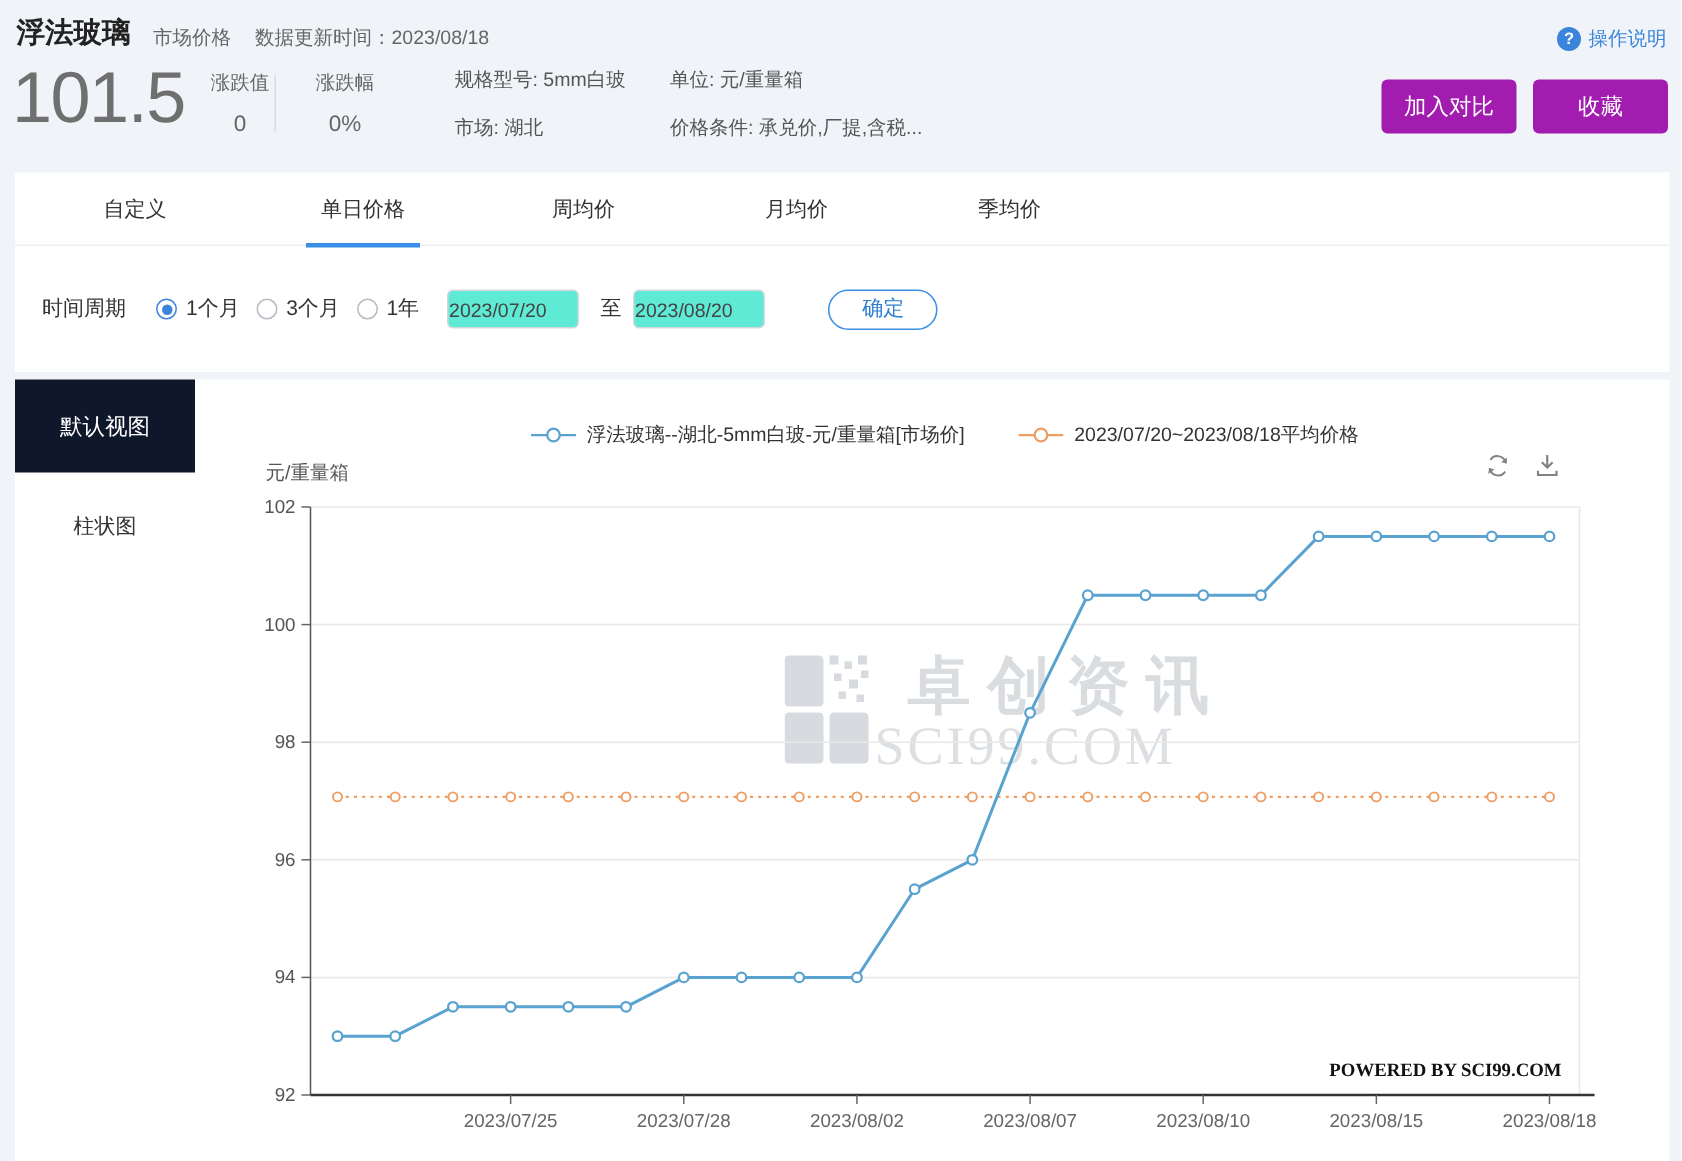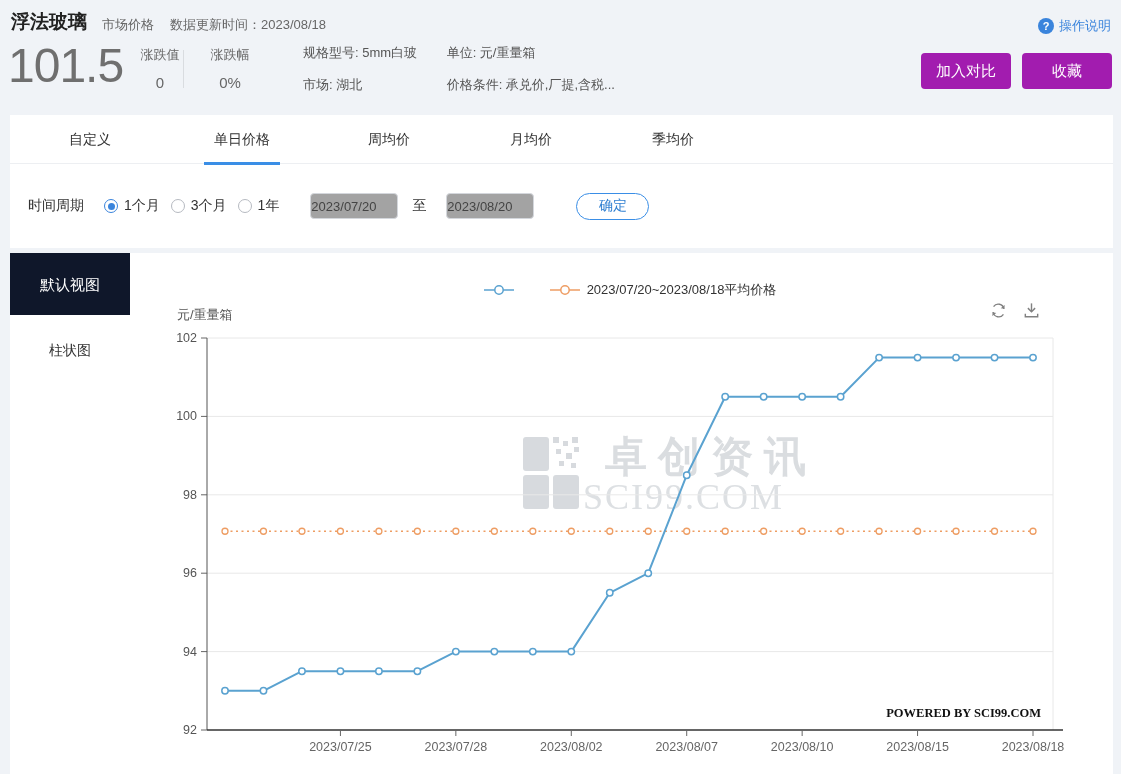--- a/index.html
+++ b/index.html
@@ -37,21 +37,21 @@
   .tab { position:absolute; top:0; height:49px; line-height:49px; font-size:14px; color:#333; cursor:pointer; }
   .tab.active::after { content:""; position:absolute; left:50%; transform:translateX(-50%); bottom:-1px; width:76px; height:3px; background:#3a8ee6; }
   
   .filter-row { position:absolute; left:18px; top:76px; height:30px; display:flex; align-items:center; }
   .period-label { font-size:14px; color:#333; margin-right:20px; }
   .radio { display:flex; align-items:center; margin-right:11px; cursor:pointer; }
   .radio-dot { width:14px; height:14px; border:1px solid #b6bac1; border-radius:50%; background:#fff; position:relative; margin-right:6px; flex:none; }
   .radio.checked .radio-dot { border-color:#3a84dc; }
   .radio.checked .radio-dot::after { content:""; position:absolute; inset:2.5px; background:#3a84dc; border-radius:50%; }
   .radio .radio-label { font-size:14px; color:#333; }
-  .date-box { width:88px; height:26px; border:1px solid #d4d7dc; border-radius:4px; background:#a3a3a3; display:flex; align-items:center; justify-content:center; gap:21px; font-size:13px; color:#444; cursor:pointer; margin-left:20px; }
+  .date-box { width:88px; height:26px; border:1px solid #d4d7dc; border-radius:4px; background:#5eead4; display:flex; align-items:center; justify-content:center; gap:21px; font-size:13px; color:#444; cursor:pointer; margin-left:8px; }
   .to-label { font-size:14px; color:#333; margin-left:14px; }
   .date-box + .to-label { margin-left:14px; }
   .btn-confirm { margin-left:42px; width:73px; height:27px; background:#fff; border:1px solid #3a8ee6; border-radius:14px; color:#2f7fd1; font-size:14px; cursor:pointer; font-family:inherit; }
   
   .card-chart { position:absolute; left:10px; top:253px; width:1103px; height:521px; background:#fff; }
   .side-item { position:absolute; left:0; width:120px; text-align:center; cursor:pointer; }
   .side-default { top:0; height:62px; line-height:64px; background:#0f172a; color:#fff; font-size:15px; }
   .side-bar { top:86px; height:22px; line-height:22px; color:#333; font-size:14px; }
   .legend { position:absolute; left:197px; top:28px; width:846px; display:flex; justify-content:center; align-items:center; gap:36px; }
   .legend-item { display:flex; align-items:center; gap:7px; font-size:13px; color:#333; }
@@ -148,20 +148,21 @@
 <div class="card-chart">
   <div class="side-item side-default">默认视图</div>
   <div class="side-item side-bar">柱状图</div>
 
   <div class="legend">
     <div class="legend-item">
       <svg class="legend-glyph" width="30" height="12" viewBox="0 0 30 12" style="color: rgb(90, 162, 208);">
         <line x1="0" y1="6" x2="30" y2="6" stroke="currentColor" stroke-width="1.5"></line>
         <circle cx="15" cy="6" r="4.2" fill="#fff" stroke="currentColor" stroke-width="1.5"></circle>
       </svg>
+      <span>浮法玻璃--湖北-5mm白玻-元/重量箱[市场价]</span>
     </div>
     <div class="legend-item">
       <svg class="legend-glyph" width="30" height="12" viewBox="0 0 30 12" style="color: rgb(238, 157, 99);">
         <line x1="0" y1="6" x2="30" y2="6" stroke="currentColor" stroke-width="1.5"></line>
         <circle cx="15" cy="6" r="4.2" fill="#fff" stroke="currentColor" stroke-width="1.5"></circle>
       </svg>
       <span>2023/07/20~2023/08/18平均价格</span>
     </div>
   </div>
 

